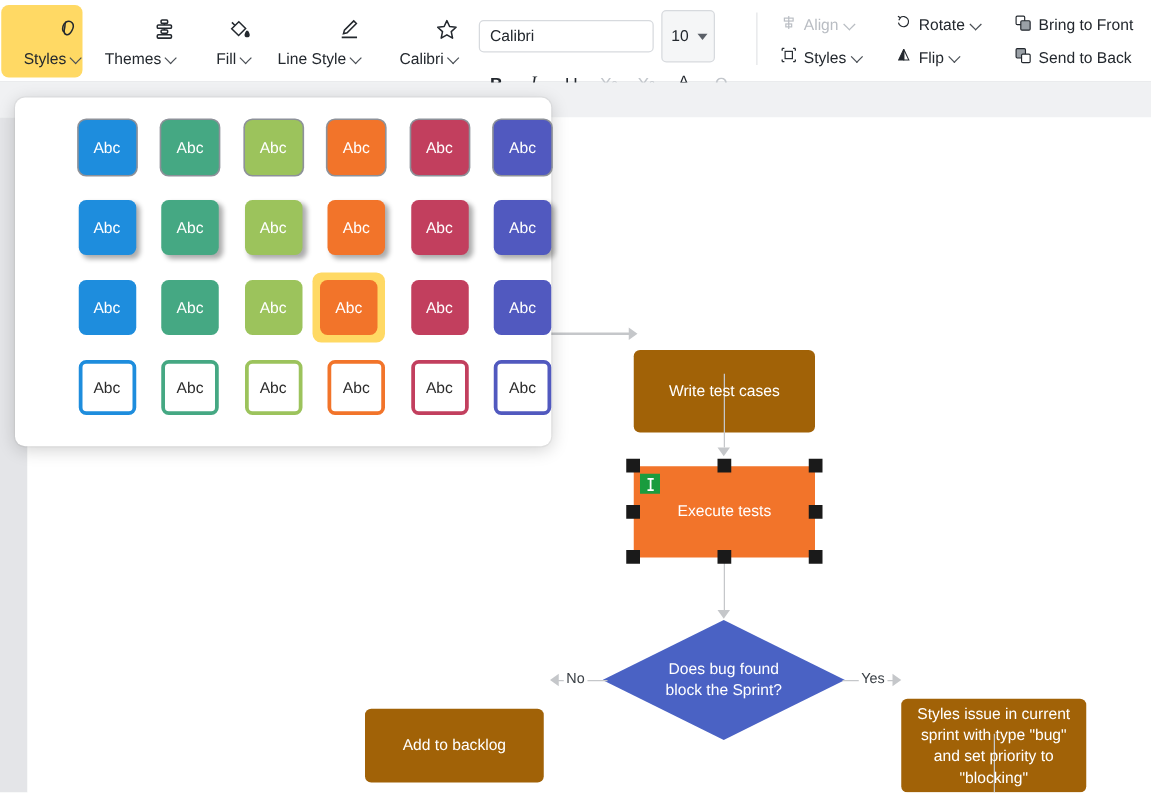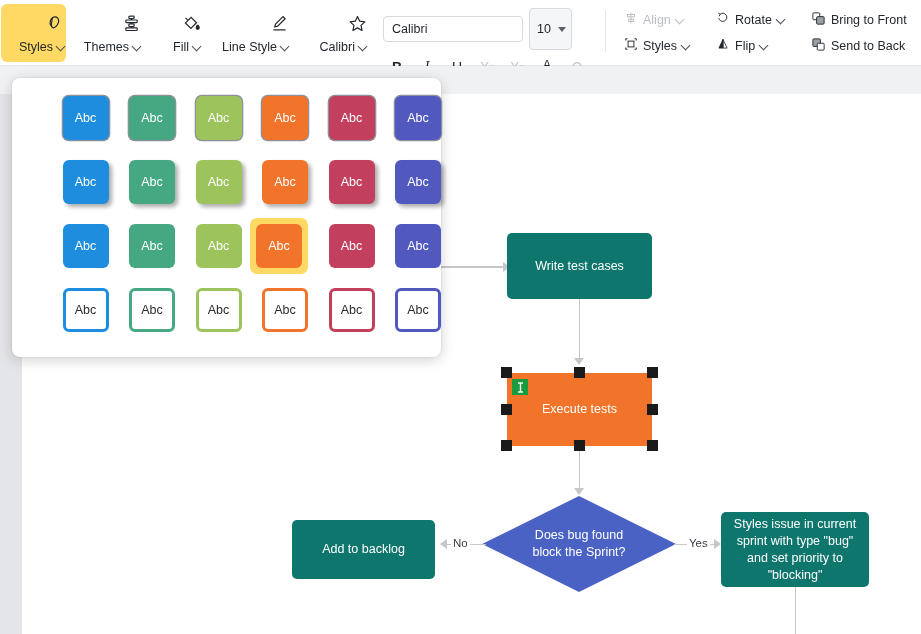--- a/index.html
+++ b/index.html
@@ -87,21 +87,21 @@
     position: absolute; left: 22px; top: 94px; width: 899px; height: 540px;
     background: #ffffff; overflow: hidden;
   }
 
   
   .node {
     position: absolute; display: flex; align-items: center; justify-content: center;
     text-align: center; color: #ffffff; font-size: 12.5px; line-height: 17px;
   }
   .rect { border-radius: 5px; }
-  .blue { background: #0f766e; }
+  .blue { background: #a16207; margin-top: 47px; }
   .orange { background: #f2742a; }
   .node-label { position: relative; z-index: 2; padding: 0 8px; }
 
   .diamond-wrap { position: absolute; }
   .diamond-shape {
     position: absolute; inset: 0;
     background: #4a62c4;
     clip-path: polygon(50% 0%, 100% 50%, 50% 100%, 0% 50%);
   }
   .diamond-text {

